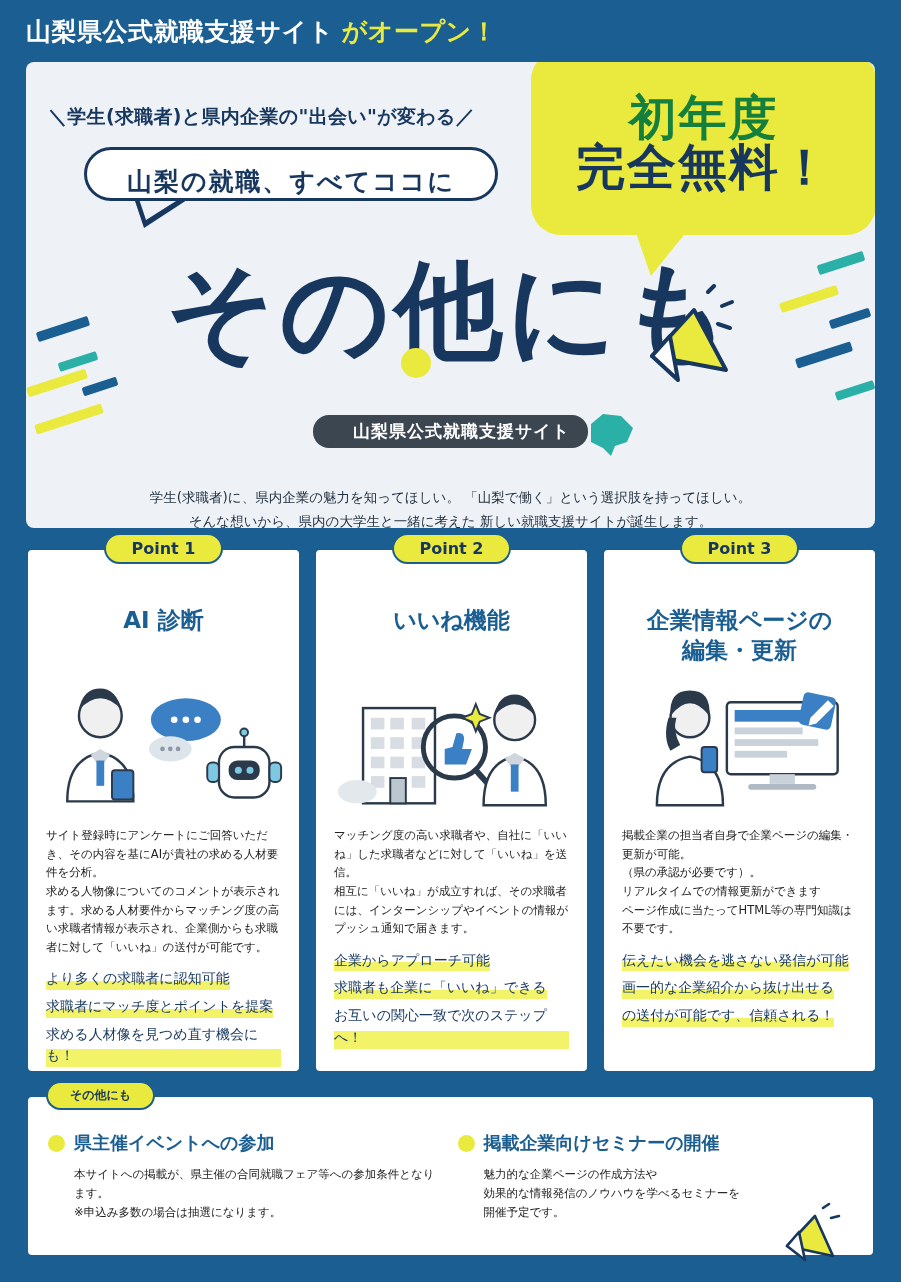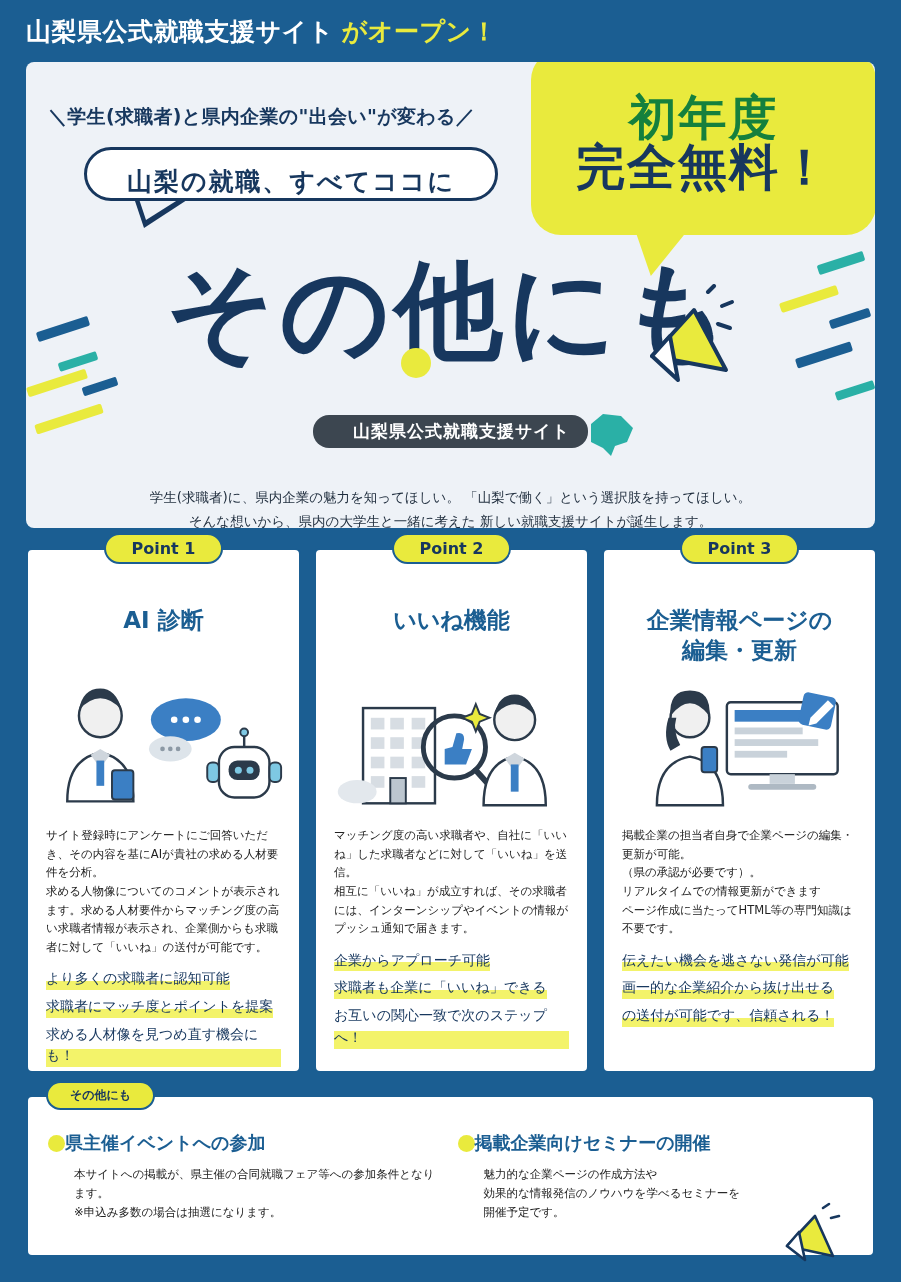--- a/index.html
+++ b/index.html
@@ -199,21 +199,21 @@
     border: 2px solid #1b5e92;
     border-radius: 16px;
     padding: 4px 22px;
     font-size: 12px; font-weight: bold; color: #17375e;
   }
   .other-cols {
     display: flex; padding: 34px 20px 0 20px; gap: 14px;
   }
   .other-col { width: 50%; position: relative; }
   .other-head {
-    display: flex; align-items: center; 
+    display: flex; align-items: center; gap: 9px;
     margin-bottom: 10px;
   }
   .dot-y { width: 17px; height: 17px; border-radius: 50%; background: #e9ea3d; flex: none;}
   .other-head-t {
     font-size: 18px; font-weight: bold; color: #1b5e92;
   }
   .other-text {
     font-size: 11.5px; line-height: 1.65; color: #222;
     padding-left: 26px;
   }

